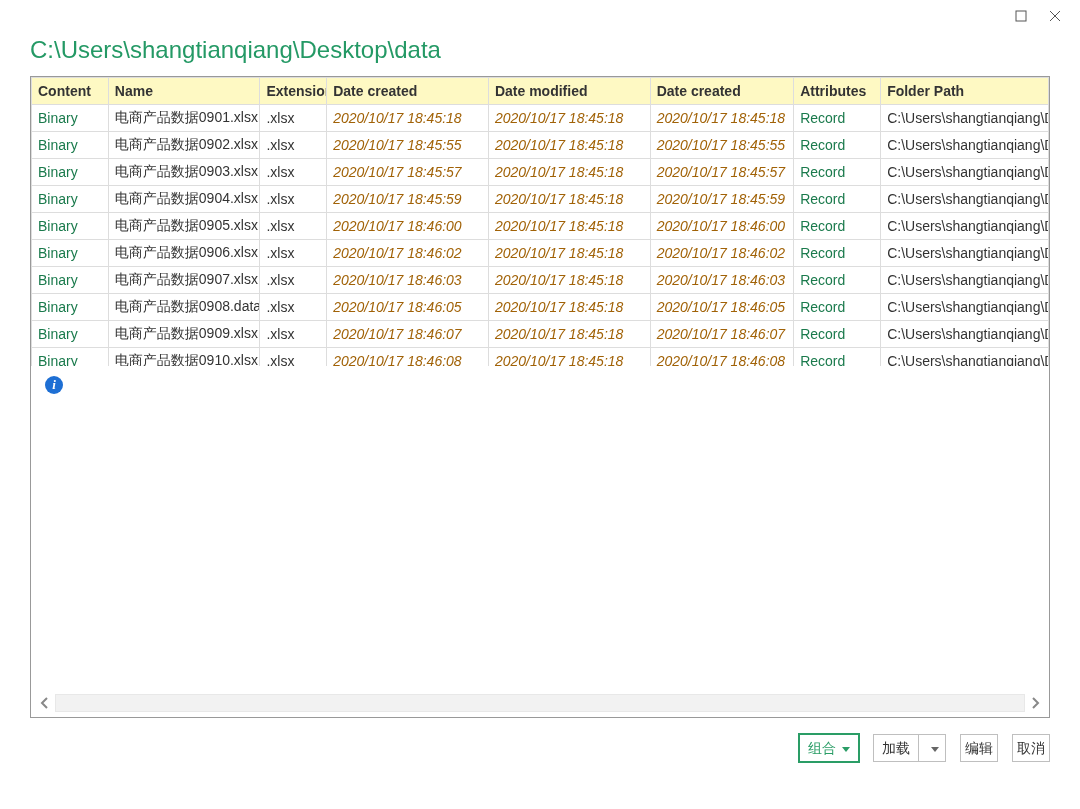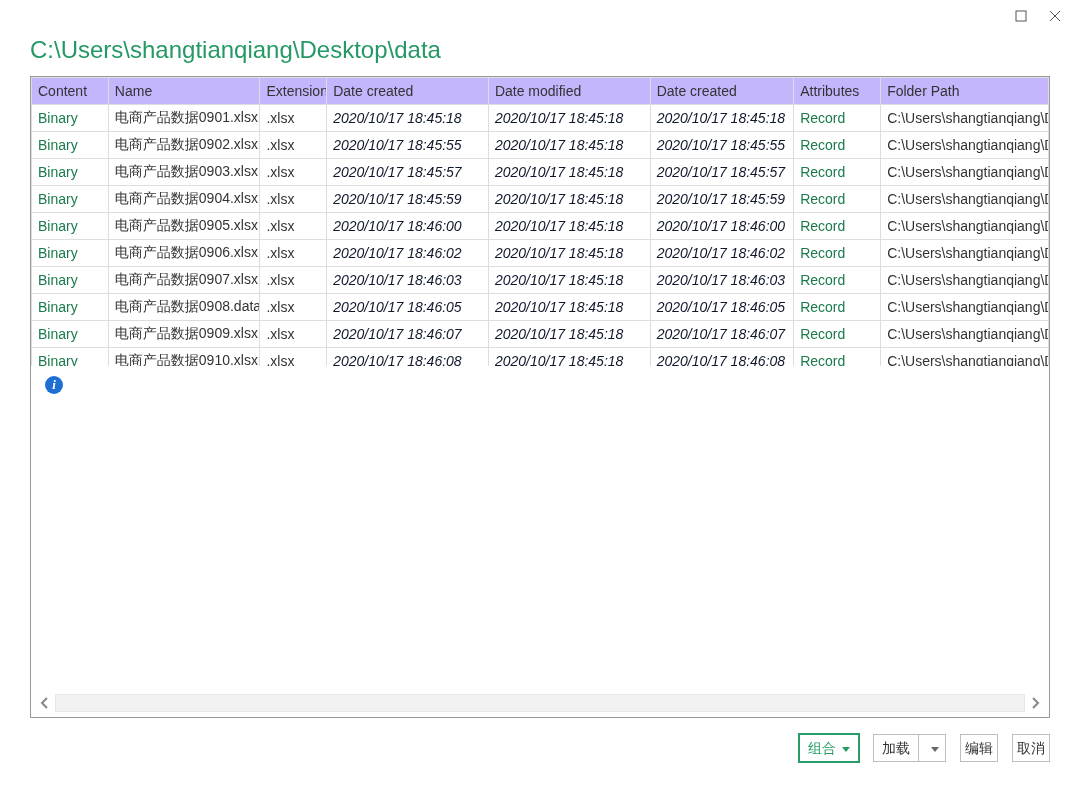--- a/index.html
+++ b/index.html
@@ -5,24 +5,24 @@
   html,body{margin:0;padding:0;font-family:"Segoe UI","Microsoft YaHei",sans-serif;background:#fff;color:#333;font-size:14px;}
   .window{width:1080px;height:809px;box-sizing:border-box;position:relative;}
   .titlebar{height:32px;display:flex;justify-content:flex-end;align-items:center;padding:0 8px;}
   .titlebar .btn{width:34px;height:28px;display:flex;align-items:center;justify-content:center;color:#666;}
   .titlebar svg{stroke:#555;fill:none;stroke-width:1;}
   .path{font-size:24px;color:#249965;font-weight:400;padding:4px 30px 12px 30px;}
   .panel{margin:0 30px;border:1px solid #999;box-sizing:border-box;height:642px;display:flex;flex-direction:column;}
   .grid-wrap{flex:1;overflow:hidden;}
   table{border-collapse:collapse;width:100%;table-layout:fixed;}
   th,td{border:1px solid #ddd;padding:4px 6px;text-align:left;white-space:nowrap;overflow:hidden;text-overflow:clip;height:18px;font-size:14px;box-sizing:content-box;}
-  th{background:#c4b5fd;font-weight:400;color:#333;}
+  th{background:#fef9c3;font-weight:700;color:#333;}
   td{color:#333;}
   td.link{color:#1a7a4c;}
-  td.italic{font-style:italic;color:#0f172a;}
+  td.italic{font-style:italic;color:#a16207;}
   .col-content{width:76px;}
   .col-name{width:150px;}
   .col-ext{width:66px;}
   .col-acc{width:160px;}
   .col-mod{width:160px;}
   .col-cre{width:142px;}
   .col-attr{width:86px;}
   .col-path{width:166px;}
   .infobar{display:flex;align-items:center;padding:10px 14px;color:#333;}
   .infobar .icon{width:18px;height:18px;border-radius:50%;background:#1e6fd4;color:#fff;font-weight:bold;font-family:Georgia,serif;font-style:italic;display:flex;align-items:center;justify-content:center;margin-right:10px;font-size:13px;}

